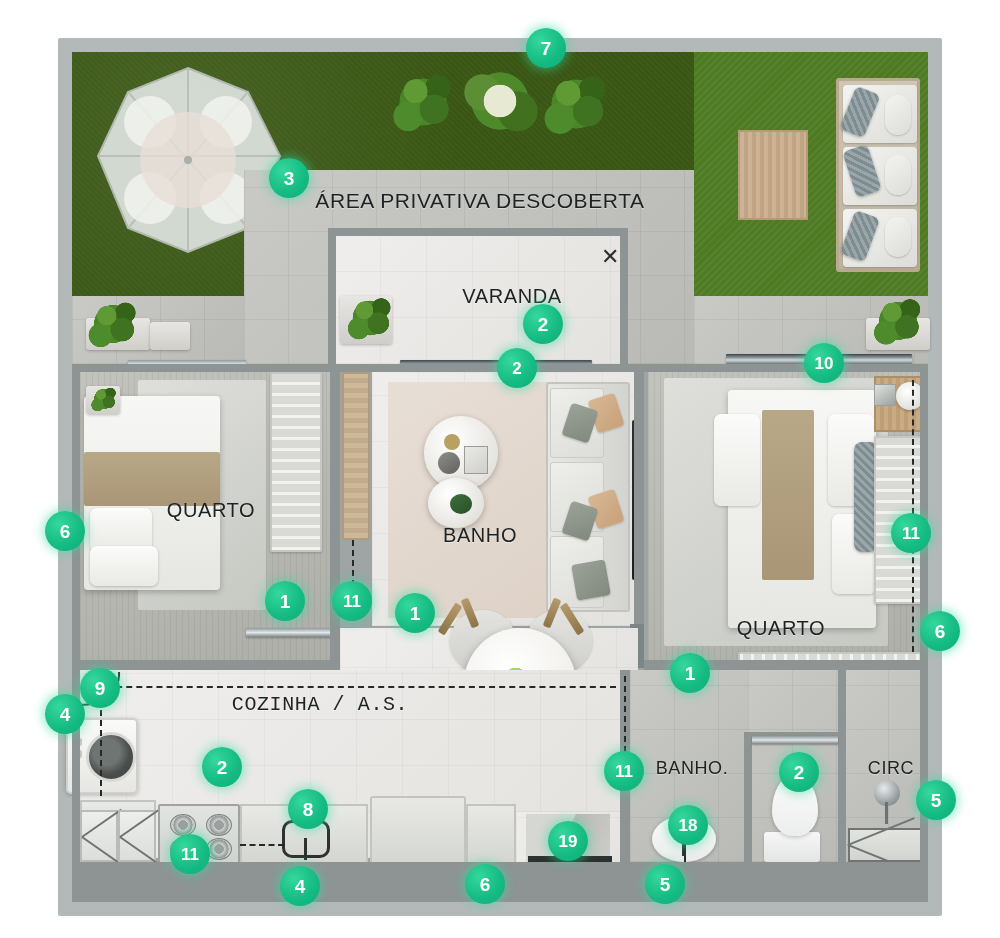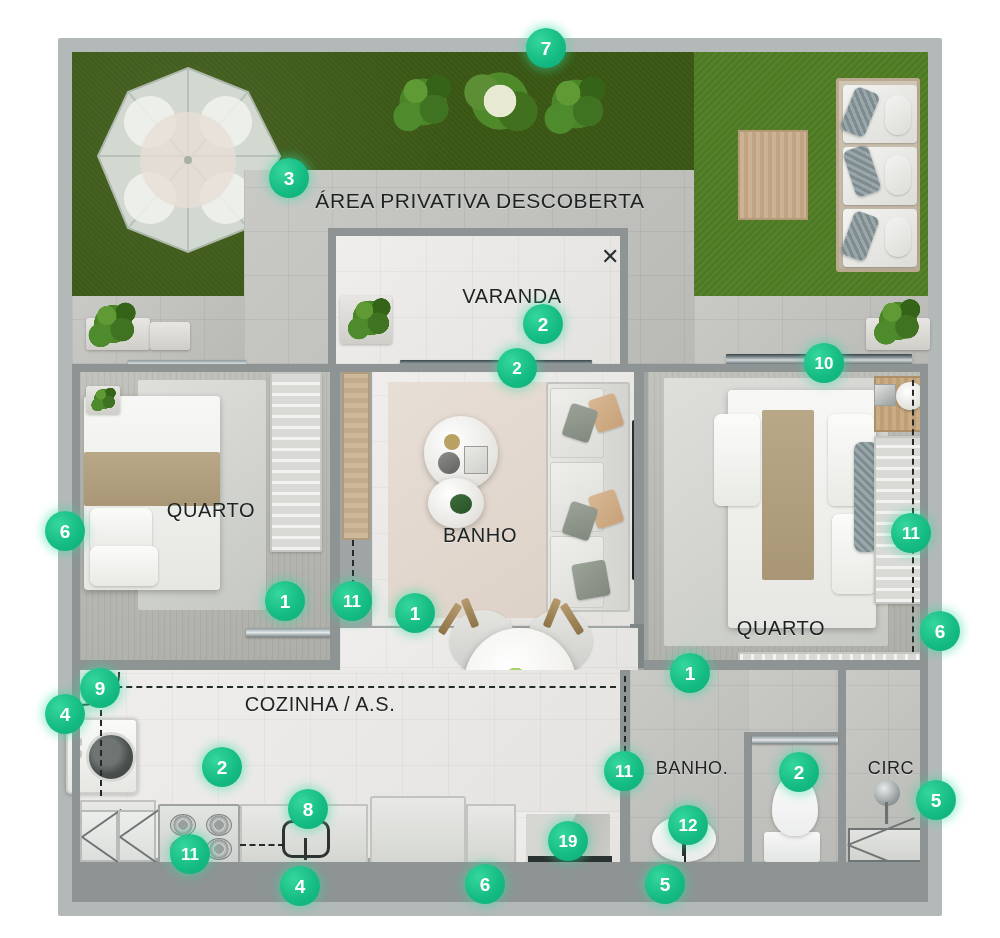--- a/index.html
+++ b/index.html
@@ -563,21 +563,21 @@
   <div class="abs wall" style="left:72px;top:364px;width:856px;height:8px;"></div>
   <div class="abs wall" style="left:72px;top:364px;width:8px;height:538px;"></div>
   <div class="abs wall" style="left:920px;top:364px;width:8px;height:538px;"></div>
   <div class="abs wall" style="left:72px;top:862px;width:856px;height:40px;"></div>
 
   <div class="rlabel big" style="left:480px;top:201px;transform:translate(-50%,-50%);">ÁREA PRIVATIVA DESCOBERTA</div>
   <div class="rlabel" style="left:512px;top:296px;transform:translate(-50%,-50%);">VARANDA</div>
   <div class="rlabel" style="left:211px;top:510px;transform:translate(-50%,-50%);">QUARTO</div>
   <div class="rlabel" style="left:480px;top:535px;transform:translate(-50%,-50%);">BANHO</div>
   <div class="rlabel" style="left:781px;top:628px;transform:translate(-50%,-50%);">QUARTO</div>
-  <div class="rlabel" style="left:320px;top:704px;transform:translate(-50%,-50%);">COZINHA / A.S.</div>
+  <div class="rlabel" style="left:320px;top:704px;transform:translate(-50%,-50%);font-family:Liberation Mono, monospace;">COZINHA / A.S.</div>
   <div class="rlabel small" style="left:692px;top:768px;transform:translate(-50%,-50%);">BANHO.</div>
   <div class="rlabel small" style="left:891px;top:768px;transform:translate(-50%,-50%);">CIRC</div>
 
   <div id="markers-layer">
       <div class="marker" style="left: 546px; top: 48px;">7</div>
       <div class="marker" style="left: 289px; top: 178px;">3</div>
       <div class="marker" style="left: 543px; top: 324px;">2</div>
       <div class="marker two-d" style="left: 517px; top: 368px;">2</div>
       <div class="marker two-d" style="left: 824px; top: 363px;">10</div>
       <div class="marker" style="left: 65px; top: 531px;">6</div>
@@ -587,21 +587,21 @@
       <div class="marker" style="left: 415px; top: 613px;">1</div>
       <div class="marker" style="left: 940px; top: 631px;">6</div>
       <div class="marker" style="left: 690px; top: 673px;">1</div>
       <div class="marker" style="left: 100px; top: 688px;">9</div>
       <div class="marker" style="left: 65px; top: 714px;">4</div>
       <div class="marker" style="left: 222px; top: 767px;">2</div>
       <div class="marker two-d" style="left: 624px; top: 771px;">11</div>
       <div class="marker" style="left: 799px; top: 772px;">2</div>
       <div class="marker" style="left: 936px; top: 800px;">5</div>
       <div class="marker" style="left: 308px; top: 809px;">8</div>
-      <div class="marker two-d" style="left: 688px; top: 825px;">12</div>
+      <div class="marker two-d" style="left: 688px; top: 825px;">18</div>
       <div class="marker two-d" style="left: 568px; top: 841px;">19</div>
       <div class="marker two-d" style="left: 190px; top: 854px;">11</div>
       <div class="marker" style="left: 300px; top: 886px;">4</div>
       <div class="marker" style="left: 485px; top: 884px;">6</div>
       <div class="marker" style="left: 665px; top: 884px;">5</div>
     </div>
 
 </div>
 
 </body></html>

